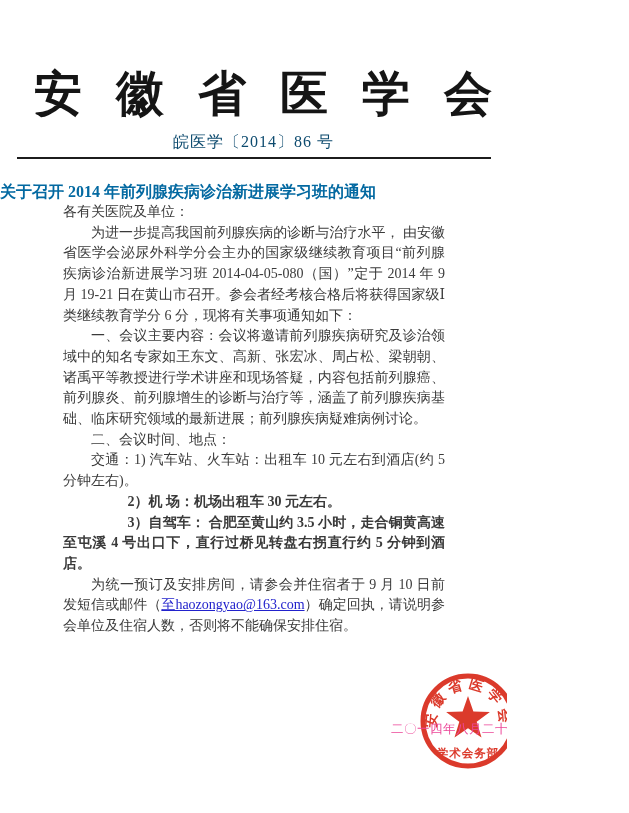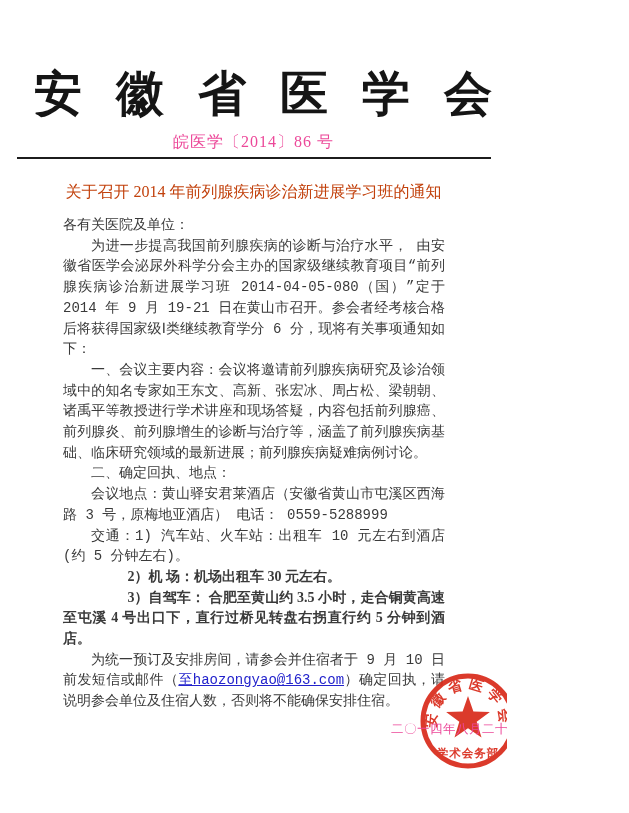--- a/index.html
+++ b/index.html
@@ -22,45 +22,43 @@
     letter-spacing:34px;
     color:#151515;
     white-space:nowrap;
   }
   .doc-number{
     margin-top:9px;
     text-align:center;
     font-size:16px;
     line-height:22px;
     letter-spacing:1px;
-    color:#ec4899;
+    color:#0c4a6e;
   }
   .rule{
     width:474px;
     height:2px;
     margin:4px auto 0 auto;
     background:#1c1c1c;
   }
   .doc-title{
     margin-top:23px;
-    text-align:center;
     font-size:16px;
     line-height:20px;
-    font-weight:normal;
-    color:#c2410c;
+    font-weight:bold;
+    color:#0369a1;
   }
   .body{
-    margin-top:13px;
     padding:0 62px 0 63px;
     font-size:14px;
     line-height:20.7px;
     text-align:justify;
   }
   .body p{margin:0;padding:0;}
-  .indent{text-indent:2em;font-family:Liberation Mono, monospace;}
+  .indent{text-indent:2em;}
   .indent2{text-indent:4.6em;font-weight:bold;}
   a.email-link{
     color:#2222cc;
     text-decoration:underline;
     cursor:pointer;
     word-break:break-all;
   }
   .closing-date{
     position:absolute;
     left:391px;
@@ -91,22 +89,21 @@
   <div class="doc-number">皖医学〔2014〕86 号</div>
 
   <div class="rule"></div>
 
   <div class="doc-title">关于召开 2014 年前列腺疾病诊治新进展学习班的通知</div>
 
   <div class="body">
     <p>各有关医院及单位：</p>
     <p class="indent">为进一步提高我国前列腺疾病的诊断与治疗水平， 由安徽省医学会泌尿外科学分会主办的国家级继续教育项目“前列腺疾病诊治新进展学习班 2014-04-05-080（国）”定于 2014 年 9 月 19-21 日在黄山市召开。参会者经考核合格后将获得国家级Ⅰ类继续教育学分 6 分，现将有关事项通知如下：</p>
     <p class="indent">一、会议主要内容：会议将邀请前列腺疾病研究及诊治领域中的知名专家如王东文、高新、张宏冰、周占松、梁朝朝、诸禹平等教授进行学术讲座和现场答疑，内容包括前列腺癌、前列腺炎、前列腺增生的诊断与治疗等，涵盖了前列腺疾病基础、临床研究领域的最新进展；前列腺疾病疑难病例讨论。</p>
-    <p class="indent">二、确定回执、地点：</p>
-    <p class="indent">会议地点：黄山驿安君莱酒店（安徽省黄山市屯溪区西海路 3 号，原梅地亚酒店） 电话： 0559-5288999</p>
+    <p class="indent">二、会议时间、地点：</p>
     <p class="indent">交通：1) 汽车站、火车站：出租车 10 元左右到酒店(约 5 分钟左右)。</p>
     <p class="indent2">2）机 场：机场出租车 30 元左右。</p>
     <p class="indent2">3）自驾车： 合肥至黄山约 3.5 小时，走合铜黄高速至屯溪 4 号出口下，直行过桥见转盘右拐直行约 5 分钟到酒店。</p>
     <p class="indent"><span>为统一预订及安排房间，请参会并住宿者于 9 月 10 日前发短信或邮件（</span><a class="email-link">至haozongyao@163.com</a><span>）确定回执，请说明参会单位及住宿人数，否则将不能确保安排住宿。</span></p>
   </div>
 
   <div class="closing-date">二〇一四年八月二十二日</div>
 
   <svg class="seal" viewBox="0 0 104 104" xmlns="http://www.w3.org/2000/svg">
     <circle cx="52" cy="52" r="45" fill="none" stroke="#d92a1a" stroke-width="5"></circle>

